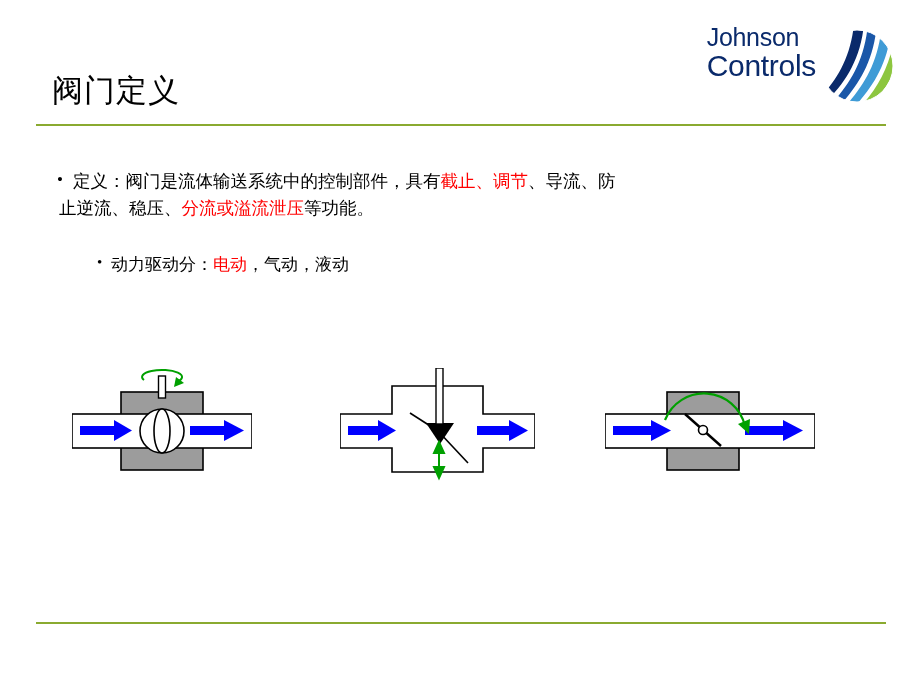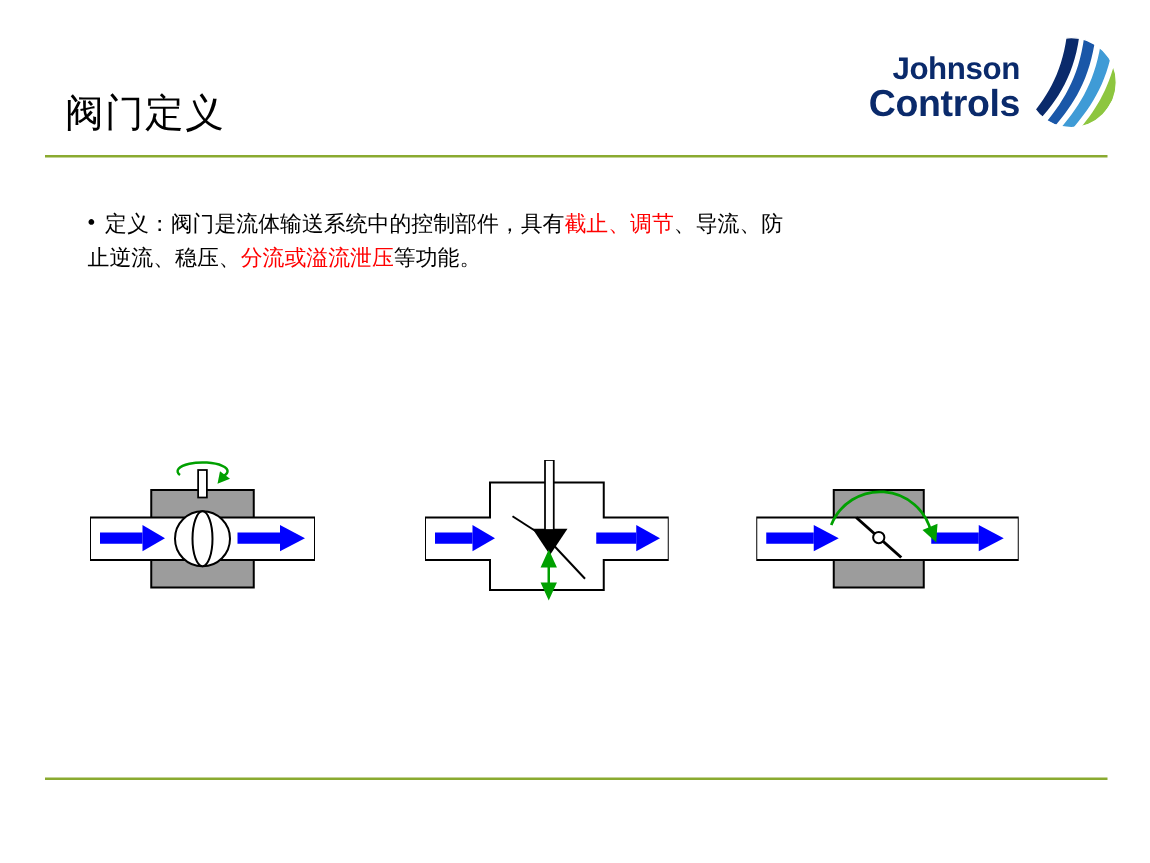--- a/index.html
+++ b/index.html
@@ -27,24 +27,24 @@
   .logo-wrap {
     position: absolute;
     right: 26px;
     top: 22px;
     width: 215px;
     height: 82px;
   }
   .logo-text {
     position: absolute;
     right: 78px;
-    top: 20px;
-    text-align: right;
+    top: 2px;
+    text-align: left;
     color: #0a2a6b;
-    font-weight: bold;
+    font-weight: normal;
     line-height: 1.05;
     font-family: "Liberation Sans", sans-serif;
   }
   .logo-text .l1 { font-size: 25px; letter-spacing: -0.3px; }
   .logo-text .l2 { font-size: 30px; letter-spacing: -0.3px; }
 
   .logo-mark {
     position: absolute;
     right: 0;
     top: 6px;
@@ -76,27 +76,27 @@
     left: 36px;
     top: 622px;
     width: 850px;
     height: 2px;
     background: #8aaa30;
   }
 
   
   .body-text {
     position: absolute;
-    left: 66px;
+    left: 55px;
     top: 168px;
     width: 790px;
     color: #000;
     font-size: 17.5px;
     line-height: 1.55;
-    font-family: Liberation Mono, monospace;
+    font-family: Liberation Serif, serif;
   }
   .para { margin-bottom: 16px; }
   .bullet-line { position: relative; padding-left: 18px; }
   .bullet-line::before {
     content: "•";
     position: absolute;
     left: 2px;
     top: -1px;
     font-size: 17px;
   }
@@ -177,20 +177,21 @@
 
 
   <div class="body-text">
 
     <div class="para">
       <div class="bullet-line"><span>定义：阀门是流体输送系统中的控制部件，具有</span><span class="red">截止、调节</span><span>、导流、防</span></div>
       <div class="cont-indent"><span>止逆流、稳压、</span><span class="red">分流或溢流泄压</span><span>等功能。</span></div>
     </div>
 
     <div class="para" style="margin-top:30px;">
+      <div class="sub-line"><span>动力驱动分：</span><span class="red">电动</span><span>，气动，液动</span></div>
     </div>
 
 
   </div>
 
   <div class="diagrams">
 
     <svg class="diagram d1" width="180" height="125" viewBox="0 0 180 125">
 
       <rect x="49" y="24" width="82" height="78" fill="#9c9c9c" stroke="#000" stroke-width="1.6"></rect>

